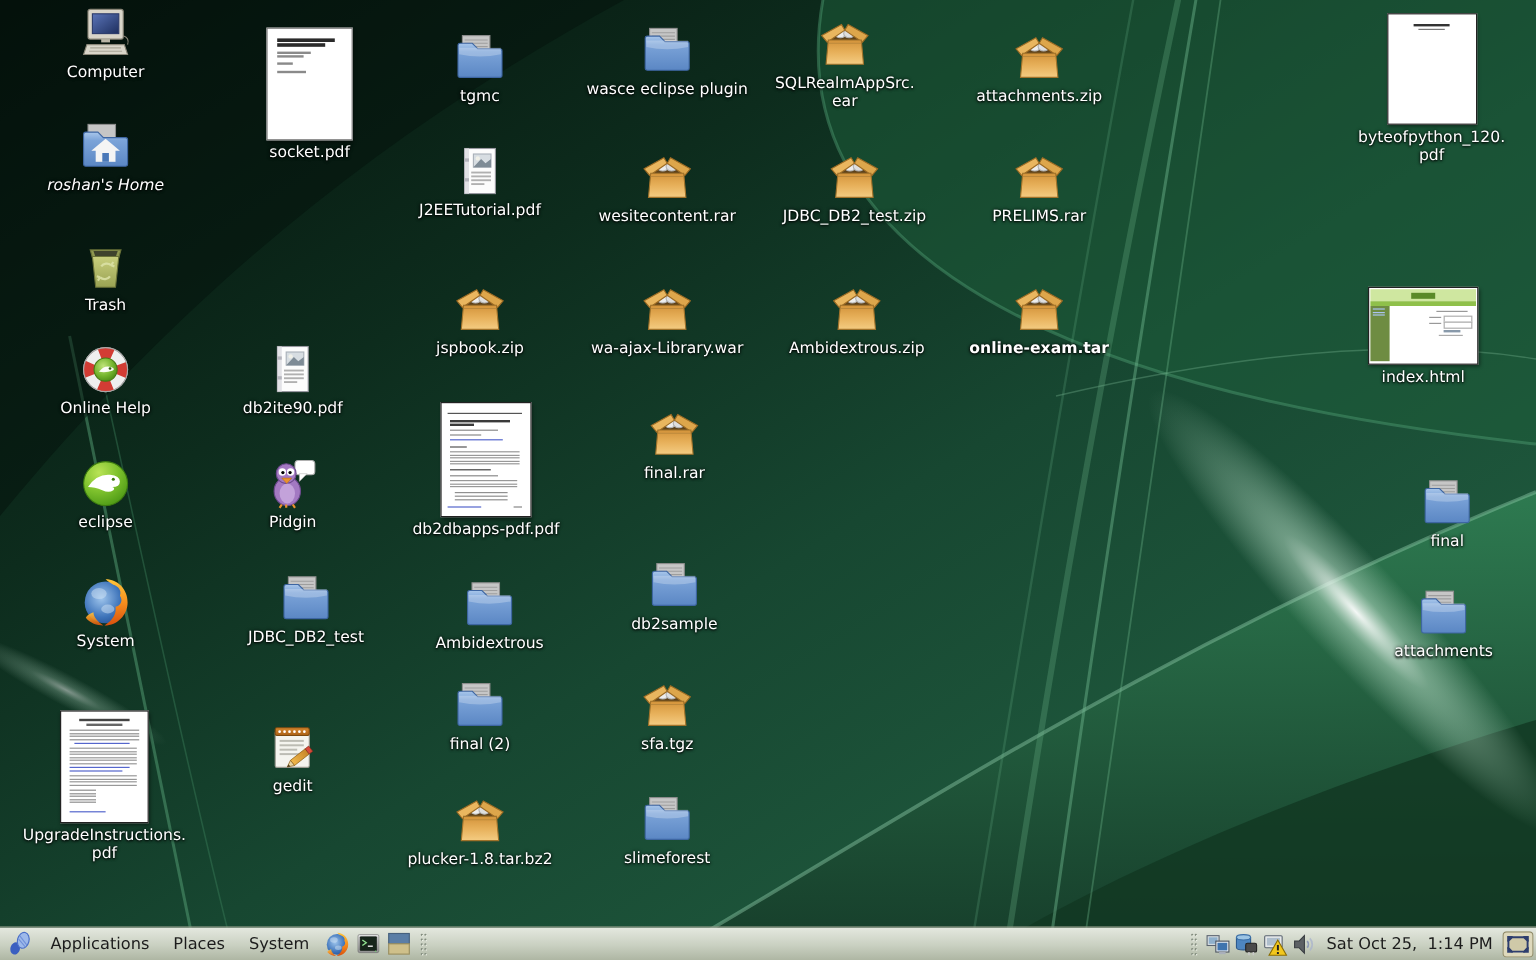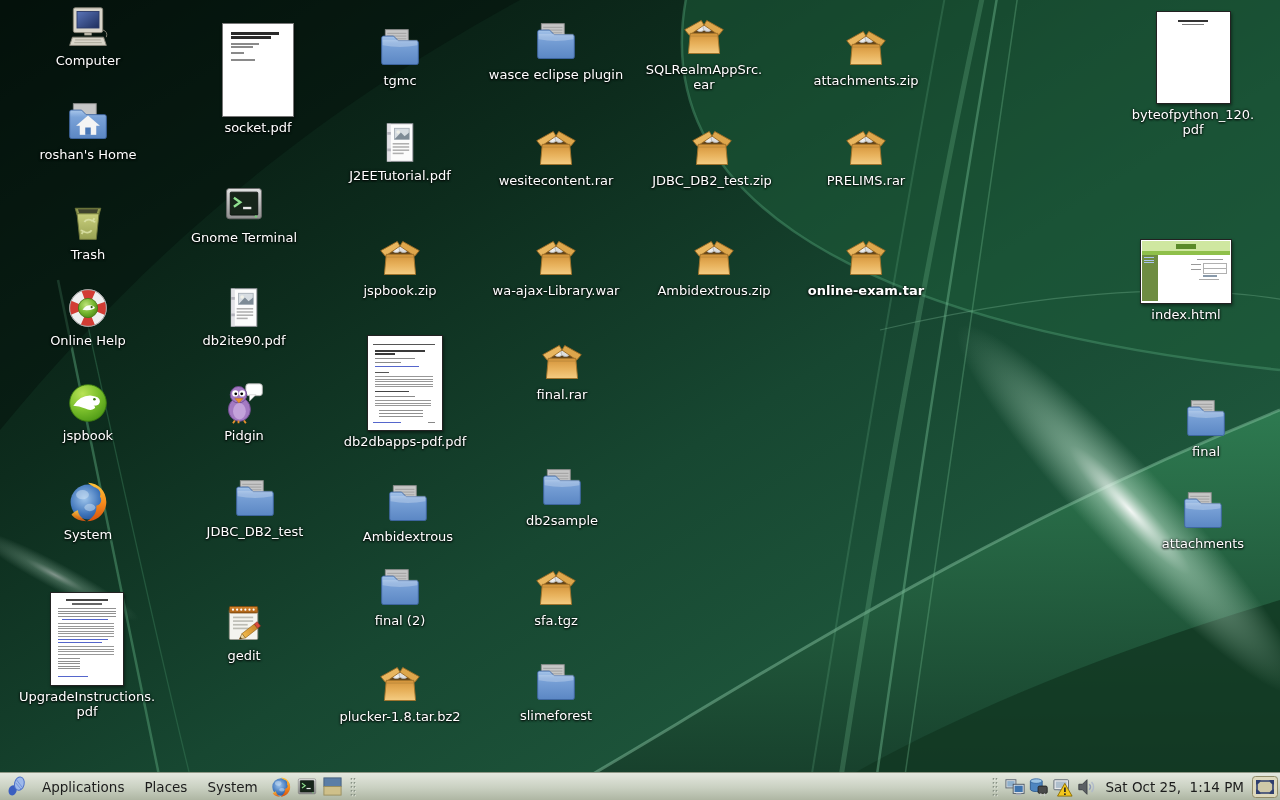--- a/index.html
+++ b/index.html
@@ -88,21 +88,21 @@
 <g stroke="#a9a596">
               <line x1="10" y1="37" x2="38" y2="37"></line>
               <line x1="9" y1="40" x2="39" y2="40"></line>
             </g>
           </svg>
         </div>
         <div class="lbl">
           <div>Computer</div>
         </div>
       </div>
-      <div class="dicon" style="left: 23px; top: 100px; width: 130px;">
+      <div class="dicon" style="left: 23px; top: 100px; width: 130px; font-style: italic;">
         <div class="ic">
           <svg width="44" height="44" viewBox="0 0 48 48">
 <defs>
               <linearGradient id="ghome" x1="0" y1="0" x2="0" y2="1">
                 <stop offset="0" stop-color="#a9c7eb"></stop>
                 <stop offset=".25" stop-color="#7ba3d8"></stop>
                 <stop offset="1" stop-color="#5b87c4"></stop>
               </linearGradient>
             </defs>
 <rect x="8" y="4" width="25" height="22" fill="#c6c6c6" stroke="#8e8e8e"></rect>
@@ -172,21 +172,21 @@
                 <stop offset="1" stop-color="#4e9a16"></stop>
               </radialGradient>
             </defs>
 <circle cx="24" cy="24" r="20" fill="url(#gsus)" stroke="#3c7a10"></circle>
 <path d="M8,27 q8,-12 20,-11 q9,1 9,6 q0,5 -7,5 q3,1 1,3 q-4,3 -10,0 q-7,-3 -13,-3" fill="#fff"></path>
 <circle cx="31" cy="20" r="2.6" fill="#fff"></circle>
             <circle cx="31" cy="20" r="1.4" fill="#3c7a10"></circle>
           </svg>
         </div>
         <div class="lbl">
-          <div>jspbook</div>
+          <div>eclipse</div>
         </div>
       </div>
       <div class="dicon" style="left: 33px; top: 480px; width: 110px;">
         <div class="ic">
           <svg width="44" height="44" viewBox="0 0 48 48">
 <defs>
               <radialGradient id="gffg" cx=".4" cy=".4" r=".75">
                 <stop offset="0" stop-color="#9fc5ec"></stop>
                 <stop offset=".6" stop-color="#3e74ba"></stop>
                 <stop offset="1" stop-color="#1d4688"></stop>
@@ -253,40 +253,20 @@
             <i style="left:8px;top:19px;width:28px;height:1.5px;background:#8a8a8a"></i>
             <i style="left:8px;top:22px;width:22px;height:1.5px;background:#8a8a8a"></i>
             <i style="left:8px;top:28px;width:13px;height:1.5px;background:#8a8a8a"></i>
             <i style="left:8px;top:35px;width:24px;height:1.5px;background:#8a8a8a"></i>
           </div>
         </div>
         <div class="lbl">
           <div>socket.pdf</div>
         </div>
       </div>
-      <div class="dicon" style="left: 169px; top: 183px; width: 150px;">
-        <div class="ic">
-          <svg width="44" height="44" viewBox="0 0 48 48">
-<defs>
-              <linearGradient id="gtrm" x1="0" y1="0" x2="0" y2="1">
-                <stop offset="0" stop-color="#e2e2e2"></stop>
-                <stop offset="1" stop-color="#8f8f8f"></stop>
-              </linearGradient>
-            </defs>
-<rect x="5" y="6" width="38" height="33" rx="3" fill="url(#gtrm)" stroke="#6a6a6a"></rect>
-<rect x="9" y="10" width="30" height="25" rx="1" fill="#16251a" stroke="#0b130d"></rect>
-<path d="M13,16 l7,5 -7,5" stroke="#8fdf8f" stroke-width="2.6" fill="none"></path>
-<rect x="23" y="26" width="9" height="2.6" fill="#e8e8e8"></rect>
-<circle cx="37" cy="36.5" r="1.4" fill="#77cc77"></circle>
-          </svg>
-        </div>
-        <div class="lbl">
-          <div>Gnome Terminal</div>
-        </div>
-      </div>
       <div class="dicon" style="left: 179px; top: 286px; width: 130px;">
         <div class="ic">
           <svg width="44" height="44" viewBox="0 0 48 48">
 <rect x="10" y="3" width="28" height="41" fill="#fcfcfc" stroke="#9898a0"></rect>
 <rect x="10" y="3" width="4" height="41" fill="#e2e2e6"></rect>
 <g fill="#b4b4bc">
               <rect x="10" y="12" width="4" height="3"></rect>
               <rect x="10" y="30" width="4" height="3"></rect>
             </g>
 <rect x="18" y="8" width="16" height="12" fill="#d7dde2" stroke="#a8b0b8"></rect>

